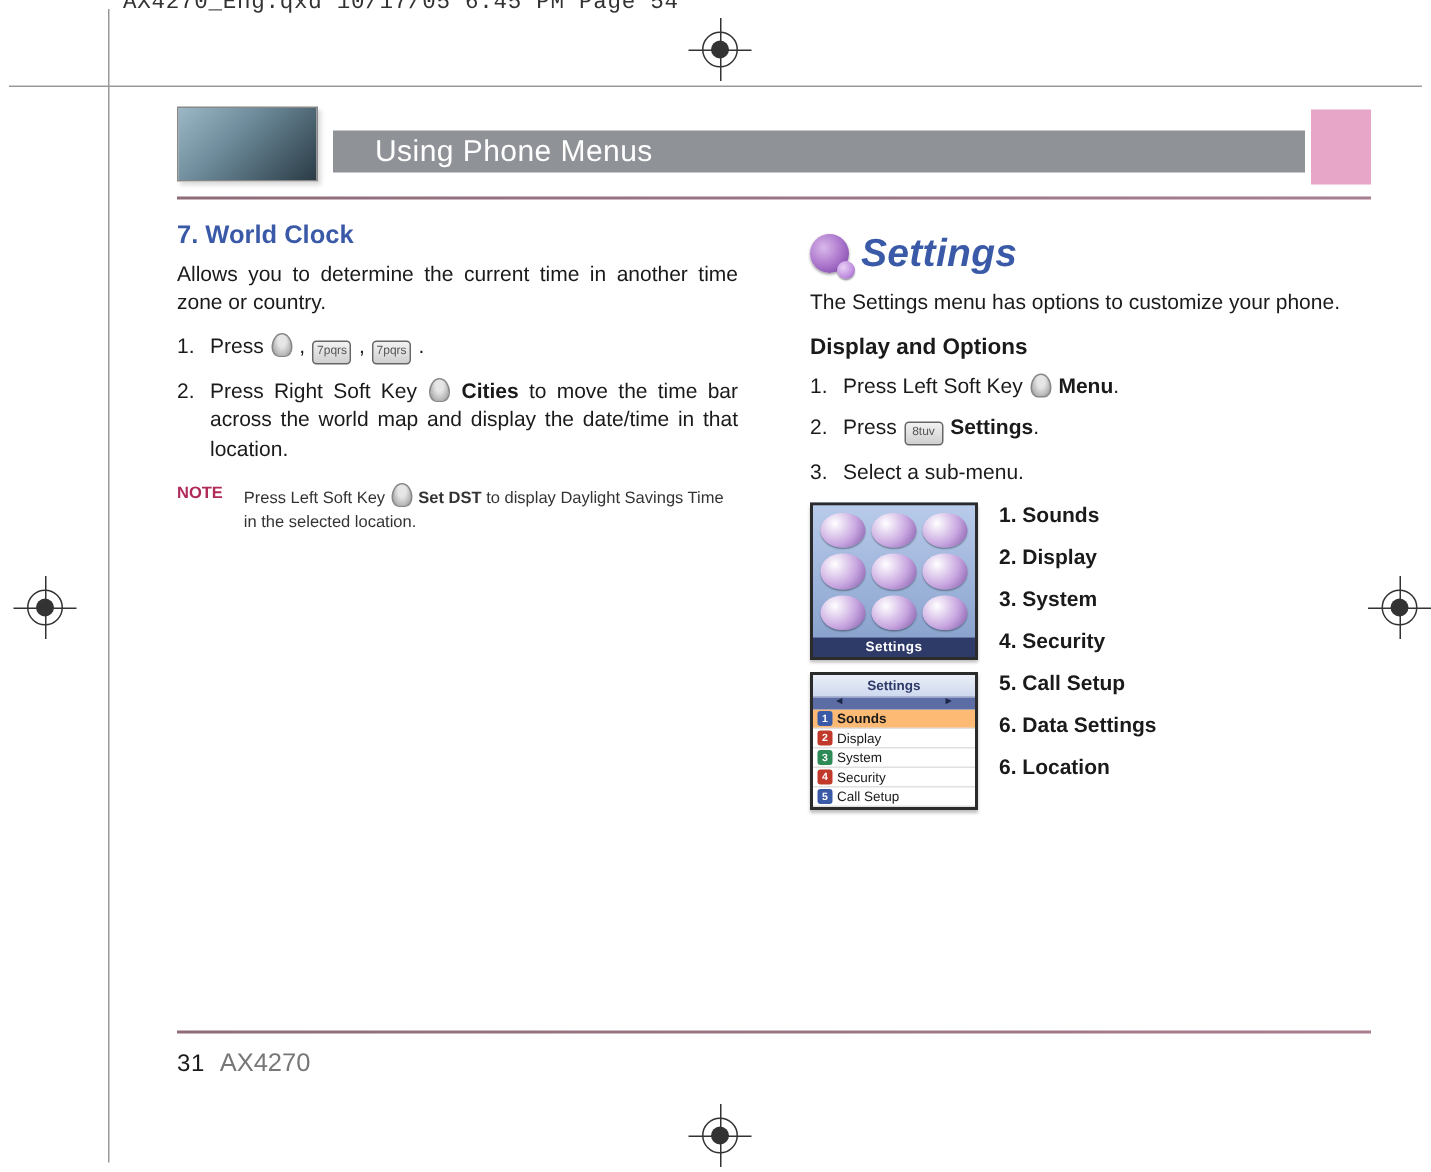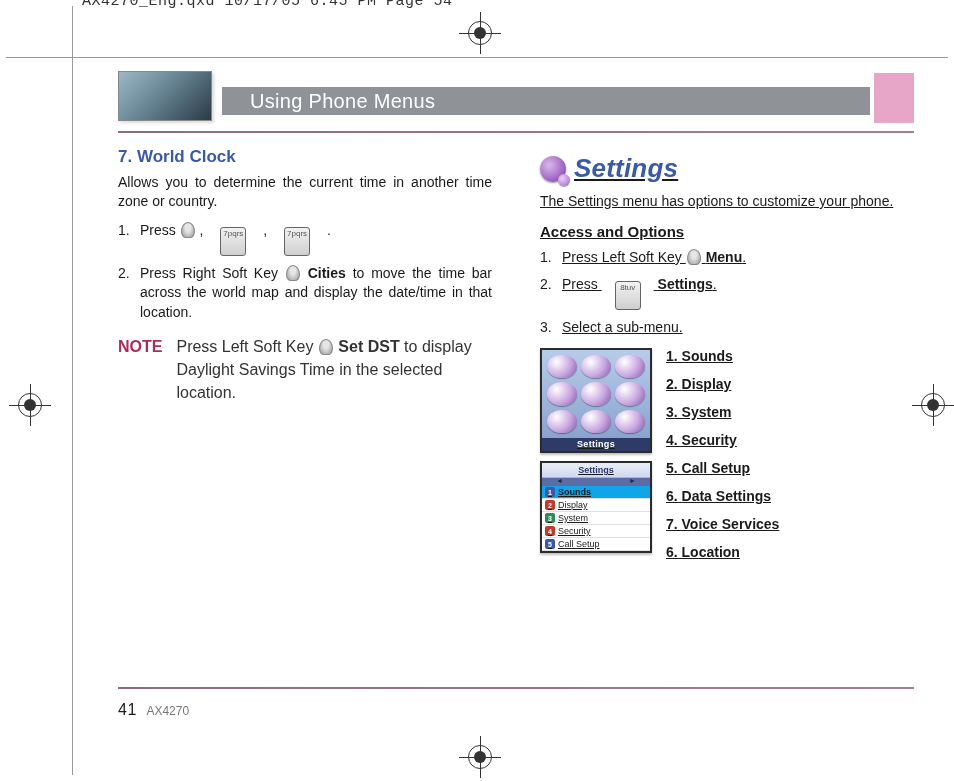--- a/index.html
+++ b/index.html
@@ -118,21 +118,21 @@
     margin: 4px 0 14px 0;
   }
   .rule.bottom { margin-top: 4px; margin-bottom: 6px; }
 
   .cols {
     display: flex;
     gap: 48px;
     min-height: 530px;
   }
   .col { flex: 1 1 50%; }
-  .col.right { flex: 1 1 50%; text-decoration: underline; }
+  .col.right { flex: 1 1 50%; }
 
   h2 {
     color: #3a5aa8;
     font-size: 17px;
     font-weight: bold;
     margin-bottom: 6px;
   }
   h3 {
     color: #1a1a1a;
     font-size: 15px;
@@ -171,38 +171,38 @@
     width: 14px; height: 16px;
     vertical-align: -3px;
     margin: 0 1px;
     background:
       radial-gradient(ellipse at 50% 30%, #e6e6e6 30%, #b8b8b8 70%, #888 100%);
     border-radius: 50% 50% 35% 35% / 60% 60% 40% 40%;
     border: 1px solid #888;
   }
   .key-num {
     display: inline-block;
-    min-width: 26px; height: 29px;
+    min-width: 26px; height: 16px;
     vertical-align: -1px;
-    margin: 0 13px;
+    margin: 0 1px;
     background: linear-gradient(#f2f2f2,#cfcfcf);
     border: 1px solid #666;
     border-radius: 3px;
     font-size: 8px;
     line-height: 12px;
     text-align: center;
     padding: 0 2px;
     color: #555;
   }
 
   .note-row {
     display: flex;
     gap: 14px;
     margin-top: 12px;
-    font-size: 16px;
+    font-size: 11px;
     line-height: 1.45;
   }
   .note-label {
     color: #b02a5a;
     font-weight: bold;
     flex: 0 0 auto;
   }
   .note-text { flex: 1; color: #333; }
 
   .settings-heading {
@@ -314,39 +314,39 @@
   .sl-row .num {
     width: 10px; height: 10px;
     border-radius: 2px;
     color: #fff;
     font-size: 7px;
     font-weight: bold;
     display: flex;
     align-items: center;
     justify-content: center;
   }
-  .sl-row.sel { background: #0ea5e9; font-weight: bold; align-items: center; }
+  .sl-row.sel { background: #fdba74; font-weight: bold; align-items: center; }
 
   .sub-list {
     flex: 1;
   }
   .sub-list .item {
     font-weight: bold;
     font-size: 14px;
     margin-bottom: 12px;
   }
 
   .footer {
     position: absolute;
     left: 0;
     bottom: 30px;
     font-size: 13px;
   }
   .footer .pn { font-size: 16px; letter-spacing: 0.5px; }
-  .footer .model { color: #777; font-size: 12px; margin-left: 6px; }
+  .footer .model { color: #777; font-size: 17px; margin-left: 6px; }
 
   b { font-weight: bold; }
 </style>
 </head>
 <body>
 
 <div class="crop-line-v"></div>
 <div class="crop-line-h"></div>
 
 <div class="reg-mark" style="left:15px;top:390px;">
@@ -414,21 +414,21 @@
         </div>
       </div>
     </div>
 
     <div class="col right">
       <div class="settings-heading">
         <div class="gear-icon"></div>
         <div class="settings-title">Settings</div>
       </div>
       <p class="body">The Settings menu has options to customize your phone.</p>
-      <h3>Access and Options</h3>
+      <h3>Display and Options</h3>
       <ol class="steps">
         <li>
           <span>Press Left Soft Key </span>
           <span class="key-soft"></span>
           <b>Menu</b>.
         </li>
         <li>
           <span>Press </span>
           <span class="key-num">8tuv</span>
           <b>Settings</b>.
@@ -479,26 +479,25 @@
               </div>
           </div>
         </div>
         <div class="sub-list" id="sub-list">
             <div class="item">1. Sounds</div>
             <div class="item">2. Display</div>
             <div class="item">3. System</div>
             <div class="item">4. Security</div>
             <div class="item">5. Call Setup</div>
             <div class="item">6. Data Settings</div>
-            <div class="item">7. Voice Services</div>
             <div class="item">6. Location</div>
           </div>
       </div>
     </div>
   </div>
 
   <div class="rule bottom" style="position:absolute;left:0;right:0;bottom:54px;"></div>
   <div class="footer">
-    <span class="pn">41</span>
+    <span class="pn">31</span>
     <span class="model">AX4270</span>
   </div>
 
 </div>
 
 </body></html>

